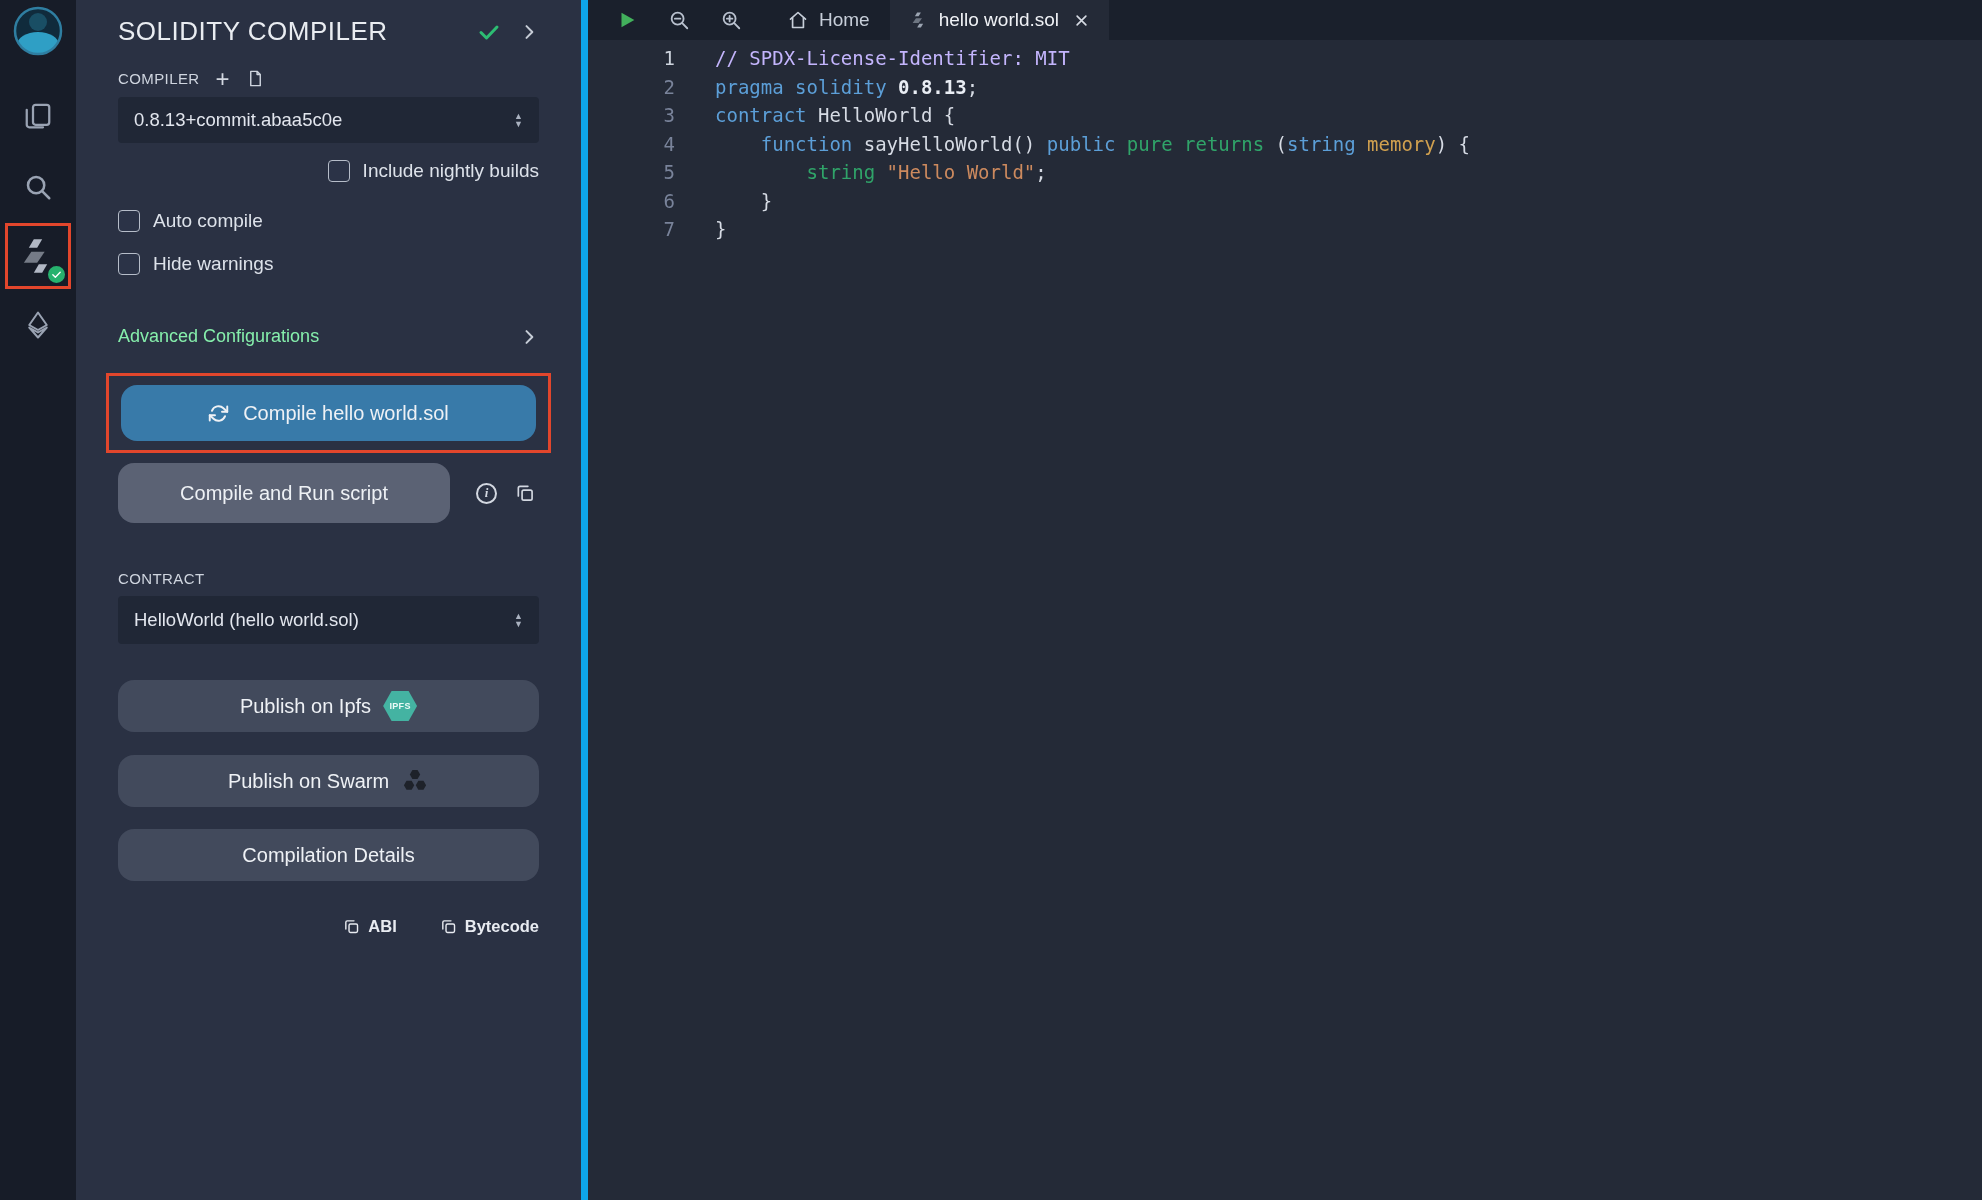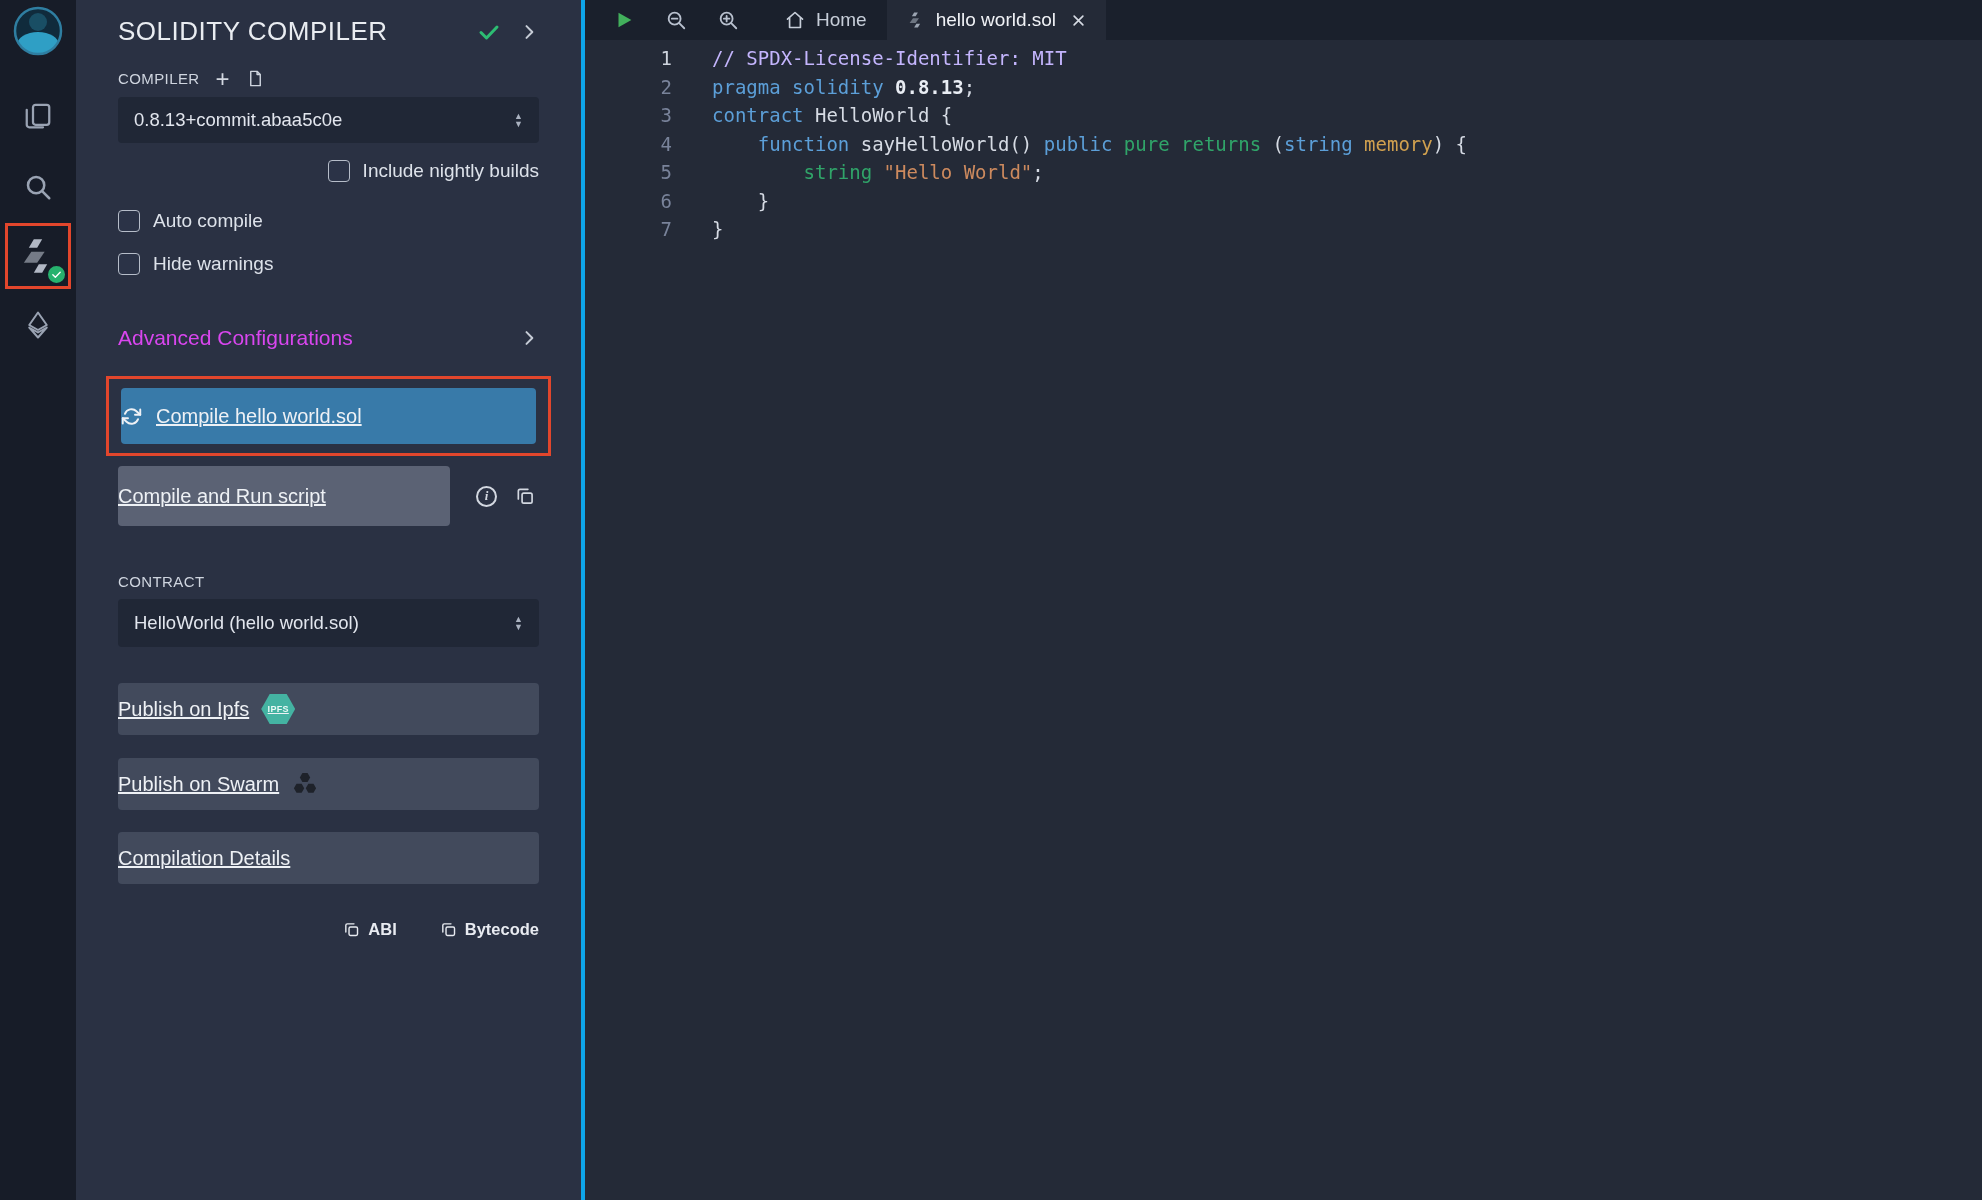--- a/index.html
+++ b/index.html
@@ -83,33 +83,32 @@
   .cb-row.hide  { margin-top: 21px; }
   .cb {
     width: 22px; height: 22px; flex-shrink: 0;
     border: 1px solid #b6bdc9; border-radius: 4px;
     background: #2b3347; cursor: pointer;
   }
 
   .adv-row {
     margin-top: 51px;
     display: flex; align-items: center; justify-content: space-between;
-    font-size: 21px; color: #d946ef; cursor: pointer;
+    font-size: 18px; color: #86efac; cursor: pointer;
   }
 
   .hl-wrap {
     margin: 26px -12px 0;
     border: 3px solid #e2462c;
     padding: 9px 12px;
   }
   .btn {
-    display: flex; align-items: center; justify-content: flex-start;
-    border-radius: 4px; color: #eef1f5; font-size: 20px; cursor: pointer;
+    display: flex; align-items: center; justify-content: center;
+    border-radius: 16px; color: #eef1f5; font-size: 20px; cursor: pointer;
     border: none;
-    text-decoration: underline;
   }
   .btn-blue { background: #387aa9; height: 56px; gap: 14px; width: 100%; }
   .run-row { margin-top: 10px; display: flex; align-items: center; }
   .btn-gray { background: #5b6274; width: 332px; height: 60px; }
   .info-icon {
     margin-left: 26px;
     width: 21px; height: 21px; border-radius: 50%;
     border: 2px solid #d3d8e1; color: #d3d8e1;
     display: flex; align-items: center; justify-content: center;
     font-family: "Liberation Serif", serif; font-style: italic;
@@ -136,21 +135,21 @@
   .abi-row {
     margin-top: 36px;
     display: flex; justify-content: flex-end; gap: 43px;
   }
   .abi-item {
     display: flex; align-items: center; gap: 8px;
     font-size: 16.5px; font-weight: bold; color: #e8ebf1; cursor: pointer;
   }
 
   
-  .main { flex: 1; display: flex; flex-direction: column; border-left: 4px solid #0ea5e9; min-width: 0; }
+  .main { flex: 1; display: flex; flex-direction: column; border-left: 7px solid #0ea5e9; min-width: 0; }
   .tabbar { height: 40px; background: #1a202c; display: flex; align-items: stretch; flex-shrink: 0; }
   .tb-icons { display: flex; align-items: center; gap: 30px; padding: 0 26px 0 28px; color: #b9c1cf; }
   .play-icon { color: #42b05c; }
   .tab {
     display: flex; align-items: center; gap: 11px;
     padding: 0 20px; font-size: 19px; color: #c7ced9; cursor: pointer;
   }
   .tab.active { background: #242a37; color: #f0f2f6; }
   .tab .sol-ic { color: #aab2c0; }
   .tab-close { display: flex; color: #d6dbe3; margin-left: 4px; cursor: pointer; }

